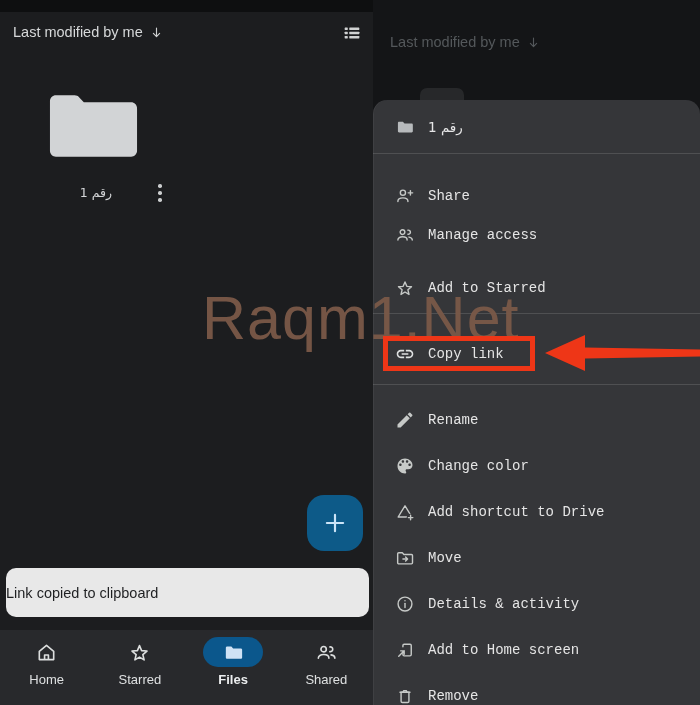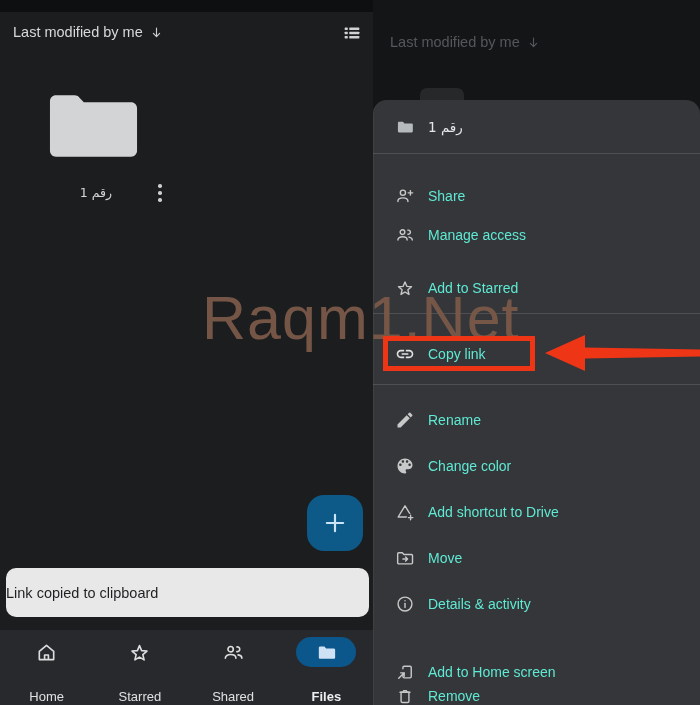--- a/index.html
+++ b/index.html
@@ -19,37 +19,37 @@
   .fab{position:absolute;left:307px;top:495px;width:56px;height:56px;border-radius:17px;
        background:#0d5a88;display:flex;align-items:center;justify-content:center;}
   .toast{position:absolute;left:6px;top:568px;width:363px;height:49px;border-radius:10px;
          background:#e8e8e8;display:flex;align-items:center;box-sizing:border-box;
          color:#1f2022;font-size:14.5px;}
   .nav{position:absolute;left:0;top:630px;width:373px;height:75px;background:#28292c;
        display:grid;grid-template-columns:1fr 1fr 1fr 1fr;}
   .nav-item{display:flex;flex-direction:column;align-items:center;padding-top:7px;cursor:pointer;}
   .pillwrap{width:60px;height:30px;border-radius:15px;display:flex;align-items:center;justify-content:center;}
   .pillwrap.active{background:#0b578c;}
-  .nav-label{margin-top:22px;color:#dee0e1;font-size:13px;}
+  .nav-label{margin-top:5px;color:#dee0e1;font-size:13px;}
   .nav-label.active{font-weight:bold;color:#eceeef;}
   
   .right-panel{position:absolute;left:373px;top:0;width:327px;height:705px;background:#141517;}
   .dim-sort{position:absolute;left:17px;top:34px;display:flex;align-items:center;gap:6px;
             color:#54585b;font-size:14.5px;}
   .dim-bump{position:absolute;left:47px;top:88px;width:44px;height:14px;border-radius:7px 7px 0 0;background:#27282a;}
   .sheet{position:absolute;left:0;top:100px;width:327px;height:605px;background:#353639;
          border-radius:14px 14px 0 0;box-shadow:inset 1px 0 0 rgba(255,255,255,.05);}
   .sheet-header{position:absolute;left:0;top:0;width:327px;height:53px;display:flex;align-items:center;
                 box-sizing:border-box;padding-left:22px;gap:13px;}
   .sheet-title{color:#e6e6e7;font-size:13.5px;font-family:"DejaVu Sans",sans-serif;}
   .divider{position:absolute;left:0;width:327px;height:1px;background:rgba(255,255,255,.13);}
   .menu-row{position:absolute;left:0;width:327px;height:46px;display:flex;align-items:center;
             box-sizing:border-box;padding-left:22px;gap:13px;cursor:pointer;}
   .menu-row .mi{width:20px;height:20px;flex:0 0 20px;display:flex;}
-  .menu-label{color:#5eead4;font-size:14px;}
+  .menu-label{color:#e5e5e5;font-size:14px;font-family:Liberation Mono, monospace;}
   
   .watermark{position:absolute;left:183px;top:288px;z-index:40;font-size:61px;letter-spacing:1px;
              color:#7a5948;opacity:.95;line-height:1;pointer-events:none;margin-left:19px;}
   .hl-box{position:absolute;left:383px;top:336px;width:152px;height:35px;border:5px solid #ee3617;
           box-sizing:border-box;z-index:50;pointer-events:none;}
   .hl-arrow{position:absolute;left:538px;top:331px;z-index:50;pointer-events:none;}
   svg{display:block;}
 </style>
 </head>
 <body>
@@ -118,37 +118,37 @@
       </div>
       <div class="nav-item">
         <span class="pillwrap">
           <svg width="23" height="23" viewBox="0 0 24 24" fill="none" stroke="#dcdede" stroke-width="1.7" stroke-linejoin="round">
               <path d="M12 4.8l2.2 5.2 5.6.5-4.3 3.7 1.3 5.5-4.8-2.9-4.8 2.9 1.3-5.5-4.3-3.7 5.6-.5z"></path>
             </svg>
         </span>
         <span class="nav-label">Starred</span>
       </div>
       <div class="nav-item">
+        <span class="pillwrap active">
+          <svg width="23" height="23" viewBox="0 0 24 24" fill="#cfe2f5">
+              <path d="M4 7.2c0-.8.6-1.4 1.4-1.4h4.4l1.8 1.9h8c.8 0 1.4.6 1.4 1.4v8.1c0 .8-.6 1.4-1.4 1.4H5.4c-.8 0-1.4-.6-1.4-1.4V7.2z"></path>
+            </svg>
+        </span>
+        <span class="nav-label active">Files</span>
+      </div>
+      <div class="nav-item">
         <span class="pillwrap">
           <svg width="23" height="23" viewBox="0 0 24 24" fill="none" stroke="#dcdede" stroke-width="1.7" stroke-linecap="round" stroke-linejoin="round">
               <circle cx="9" cy="8.5" r="2.8"></circle>
               <path d="M3.5 18v-.3c0-2.2 2.5-3.6 5.5-3.6s5.5 1.4 5.5 3.6v.3"></path>
               <path d="M15.5 6.2a2.5 2.5 0 110 4.9"></path>
               <path d="M16.8 14.5c2.2.4 3.9 1.5 3.9 3.2v.3"></path>
             </svg>
         </span>
         <span class="nav-label">Shared</span>
-      </div>
-      <div class="nav-item">
-        <span class="pillwrap active">
-          <svg width="23" height="23" viewBox="0 0 24 24" fill="#cfe2f5">
-              <path d="M4 7.2c0-.8.6-1.4 1.4-1.4h4.4l1.8 1.9h8c.8 0 1.4.6 1.4 1.4v8.1c0 .8-.6 1.4-1.4 1.4H5.4c-.8 0-1.4-.6-1.4-1.4V7.2z"></path>
-            </svg>
-        </span>
-        <span class="nav-label active">Files</span>
       </div>
     </div>
   </div>
 
   <div class="right-panel">
     <div class="dim-sort">
       <span>Last modified by me</span>
       <span>
         <svg width="15" height="15" viewBox="0 0 24 24" fill="none" stroke="#54585b" stroke-width="1.8" stroke-linecap="round" stroke-linejoin="round">
             <path d="M12 5v13M7 13.5l5 5 5-5"></path>
@@ -256,21 +256,21 @@
         <span class="mi">
           <svg width="20" height="20" viewBox="0 0 24 24" fill="none" stroke="#c6c9c7" stroke-width="1.7" stroke-linecap="round">
               <circle cx="12" cy="12" r="8.3"></circle>
               <path d="M12 11.2v5"></path>
               <path d="M12 7.9v.2"></path>
             </svg>
         </span>
         <span class="menu-label">Details &amp; activity</span>
       </div>
 
-      <div class="menu-row" style="top:549px">
+      <div class="menu-row" style="top:527px">
         <span class="mi">
           <svg width="20" height="20" viewBox="0 0 24 24" fill="none" stroke="#c6c9c7" stroke-width="1.7" stroke-linecap="round" stroke-linejoin="round">
               <path d="M9.5 8.2V6.5c0-.8.7-1.5 1.5-1.5h7c.8 0 1.5.7 1.5 1.5v11c0 .8-.7 1.5-1.5 1.5h-7c-.8 0-1.5-.7-1.5-1.5v-1.7"></path>
               <path d="M4.5 19.5L11 13M11 13v4.2M11 13H6.8"></path>
             </svg>
         </span>
         <span class="menu-label">Add to Home screen</span>
       </div>
 
       <div class="menu-row" style="top:573px">

